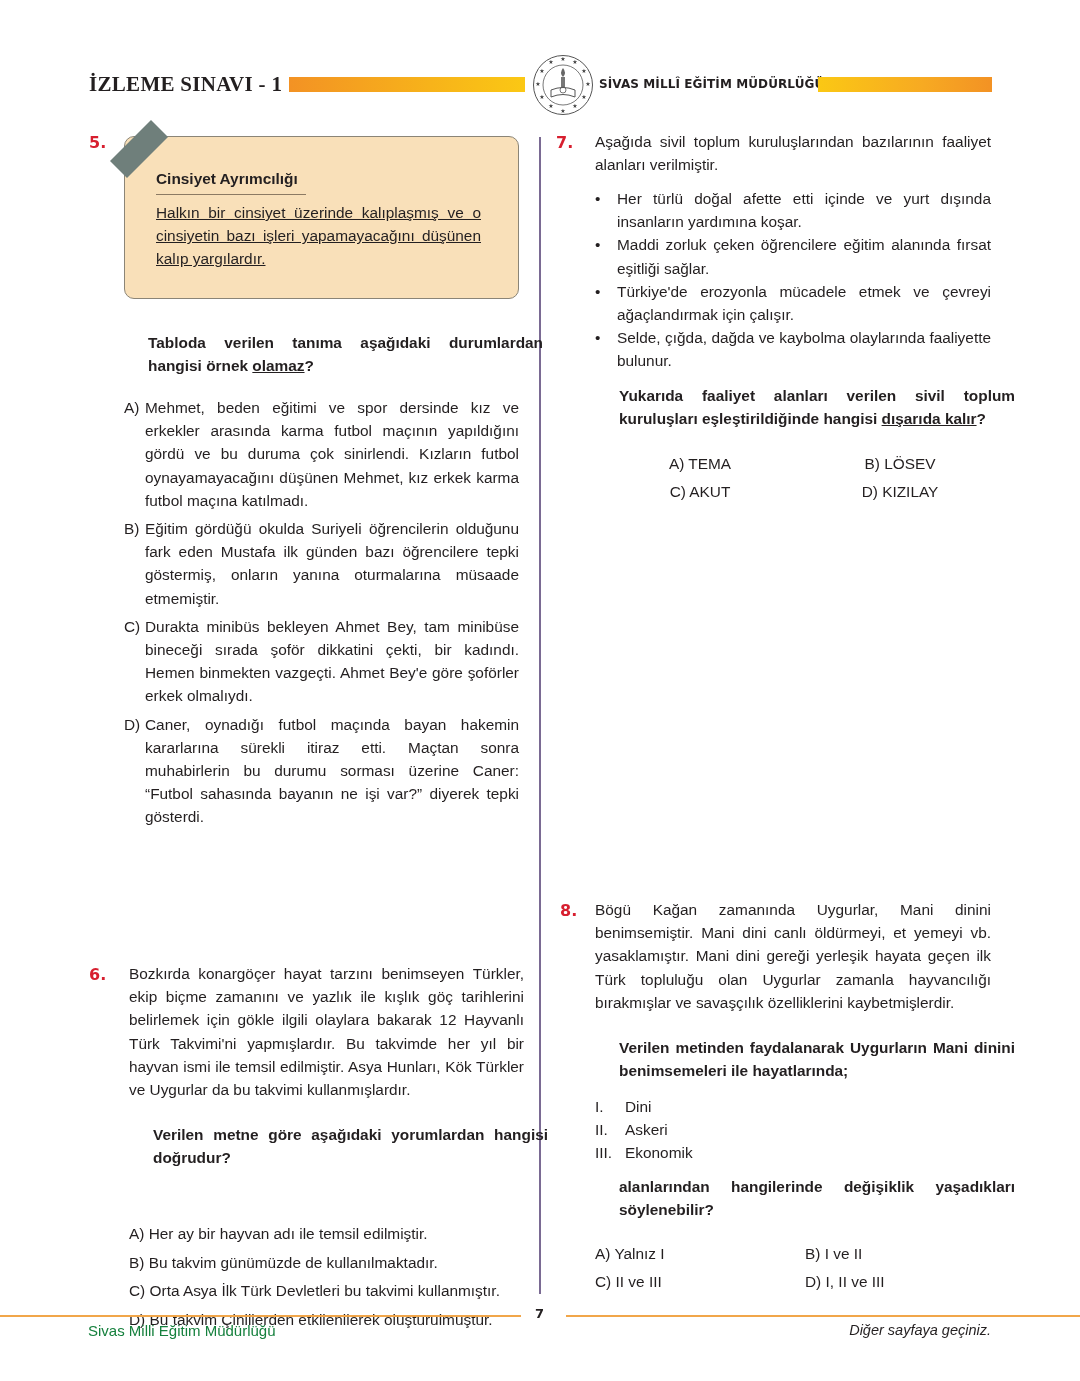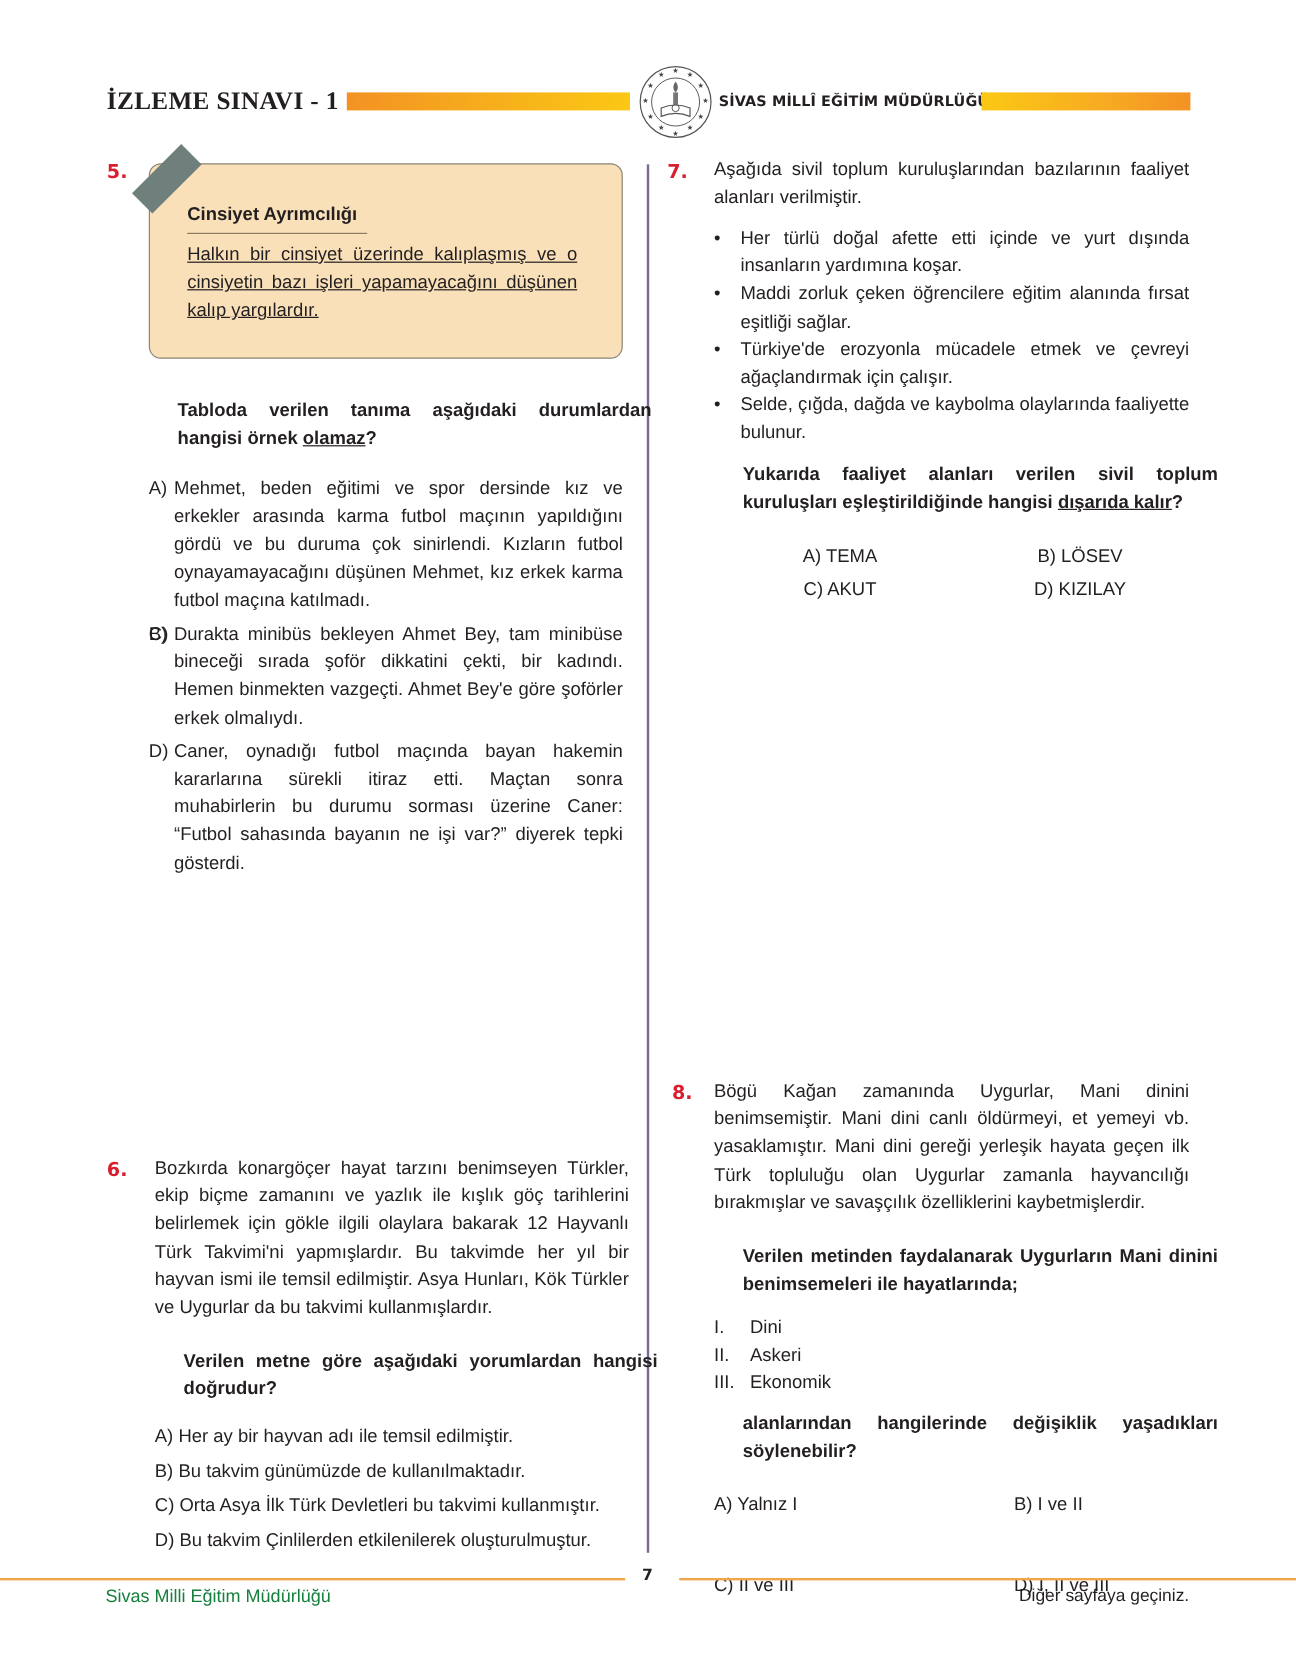--- a/index.html
+++ b/index.html
@@ -26,35 +26,35 @@
   
   .card { position: absolute; left: 124px; top: 136px; width: 395px; height: 163px; background: #f9e0b9; border: 1px solid #8b8577; border-radius: 10px; }
   .tape { position: absolute; left: 110px; top: 137px; width: 58px; height: 24px; background: #6f7f7b; transform: rotate(-45deg); transform-origin: center; }
   .card-title { position: absolute; left: 156px; top: 170px; font-weight: bold; font-size: 15.4px; color: #231f20; }
   .card-rule { position: absolute; left: 156px; top: 194px; width: 150px; height: 1px; background: #8c7a63; }
   .card-body { position: absolute; left: 156px; top: 201px; width: 325px; text-decoration: underline; }
 
   .block { position: absolute; }
   .opt { position: relative; padding-left: 21px; margin-bottom: 5px; }
   .opt .lbl { position: absolute; left: 0; top: 0; }
-  .opt-simple { font-size: 15.4px; line-height: 28.5px; }
+  .opt-simple { font-size: 15.4px; line-height: 28.5px; margin-top: 36px; }
   .bullets .b { position: relative; padding-left: 22px; margin-bottom: 0; }
   .bullets .b .dot { position: absolute; left: 0; top: 0; }
   .grid2 { display: grid; grid-template-columns: 210px 190px; font-size: 15.4px; line-height: 28px; }
   .roman { font-size: 15.4px; line-height: 23px; }
   .roman .r { display: flex; }
   .roman .r .rn { width: 30px; }
 
   
   .foot-line { position: absolute; top: 1315px; height: 2px; background: #f1a64a; }
   .foot-line.l { left: 0; width: 521px; }
   .foot-line.r { left: 566px; width: 514px; }
   .pageno { position: absolute; left: 535px; top: 1306px; font-family: "DejaVu Sans", sans-serif; font-size: 13px; font-weight: bold; color: #231f20; }
   .foot-org { position: absolute; left: 88px; top: 1322px; font-size: 15px; color: #15803d; }
-  .foot-next { position: absolute; right: 89px; top: 1322px; font-size: 14.5px; color: #231f20; }
+  .foot-next { position: absolute; right: 89px; top: 1322px; font-size: 14.5px; font-style: italic; color: #231f20; }
 </style>
 </head>
 <body>
 
 <div class="hdr-title">İZLEME SINAVI - 1</div>
 <div class="hdr-bar left"></div>
 <svg class="logo" viewBox="0 0 62 62">
   <circle cx="31" cy="31" r="29.5" fill="#fff" stroke="#555" stroke-width="1"></circle>
   <circle cx="31" cy="31" r="20" fill="none" stroke="#555" stroke-width="0.8"></circle>
   <g fill="#444" font-size="6" font-family="DejaVu Sans, sans-serif" text-anchor="middle">
@@ -87,21 +87,21 @@
 <div class="card-title">Cinsiyet Ayrımcılığı</div>
 <div class="card-rule"></div>
 <div class="card-body text">Halkın bir cinsiyet üzerinde kalıplaşmış ve o cinsiyetin bazı işleri yapamayacağını düşünen kalıp yargılardır.</div>
 
 <div class="block text bold" style="left:124px; top:331px; width:395px;">
   <span>Tabloda verilen tanıma aşağıdaki durumlardan hangisi örnek </span><span class="ul">olamaz</span><span>?</span>
 </div>
 
 <div class="block text" style="left:124px; top:396px; width:395px;">
   <div class="opt"><span class="lbl">A)</span><span>Mehmet, beden eğitimi ve spor dersinde kız ve erkekler arasında karma futbol maçının yapıldığını gördü ve bu duruma çok sinirlendi. Kızların futbol oynayamayacağını düşünen Mehmet, kız erkek karma futbol maçına katılmadı.</span></div>
-  <div class="opt"><span class="lbl">B)</span></div>
+  <div class="opt"><span class="lbl">B)</span><span>Eğitim gördüğü okulda Suriyeli öğrencilerin olduğunu fark eden Mustafa ilk günden bazı öğrencilere tepki göstermiş, onların yanına oturmalarına müsaade etmemiştir.</span></div>
   <div class="opt"><span class="lbl">C)</span><span>Durakta minibüs bekleyen Ahmet Bey, tam minibüse bineceği sırada şoför dikkatini çekti, bir kadındı. Hemen binmekten vazgeçti. Ahmet Bey'e göre şoförler erkek olmalıydı.</span></div>
   <div class="opt"><span class="lbl">D)</span><span>Caner, oynadığı futbol maçında bayan hakemin kararlarına sürekli itiraz etti. Maçtan sonra muhabirlerin bu durumu sorması üzerine Caner: “Futbol sahasında bayanın ne işi var?” diyerek tepki gösterdi.</span></div>
 </div>
 
 <div class="qnum" style="left:89px; top:965px;">6.</div>
 <div class="block text" style="left:129px; top:962px; width:395px;">Bozkırda konargöçer hayat tarzını benimseyen Türkler, ekip biçme zamanını ve yazlık ile kışlık göç tarihlerini belirlemek için gökle ilgili olaylara bakarak 12 Hayvanlı Türk Takvimi'ni yapmışlardır. Bu takvimde her yıl bir hayvan ismi ile temsil edilmiştir. Asya Hunları, Kök Türkler ve Uygurlar da bu takvimi kullanmışlardır.</div>
 <div class="block text bold" style="left:129px; top:1123px; width:395px;">Verilen metne göre aşağıdaki yorumlardan hangisi doğrudur?</div>
 <div class="block opt-simple" style="left:129px; top:1184px; width:400px;">
   <div><span>A)</span> <span>Her ay bir hayvan adı ile temsil edilmiştir.</span></div>
   <div><span>B)</span> <span>Bu takvim günümüzde de kullanılmaktadır.</span></div>
@@ -138,21 +138,21 @@
   <div class="r">
       <span class="rn">II.</span>
       <span>Askeri</span>
     </div>
   <div class="r">
       <span class="rn">III.</span>
       <span>Ekonomik</span>
     </div>
 </div>
 <div class="block text bold" style="left:595px; top:1175px; width:396px;">alanlarından hangilerinde değişiklik yaşadıkları söylenebilir?</div>
-<div class="block grid2" style="left:595px; top:1240px;gap:40px;">
+<div class="block grid2" style="left:595px; top:1240px;">
   <div><span>A)</span> <span>Yalnız I</span></div>
   <div><span>B)</span> <span>I ve II</span></div>
   <div><span>C)</span> <span>II ve III</span></div>
   <div><span>D)</span> <span>I, II ve III</span></div>
 </div>
 
 <div class="foot-line l"></div>
 <div class="pageno">7</div>
 <div class="foot-line r"></div>
 <div class="foot-org">Sivas Milli Eğitim Müdürlüğü</div>

